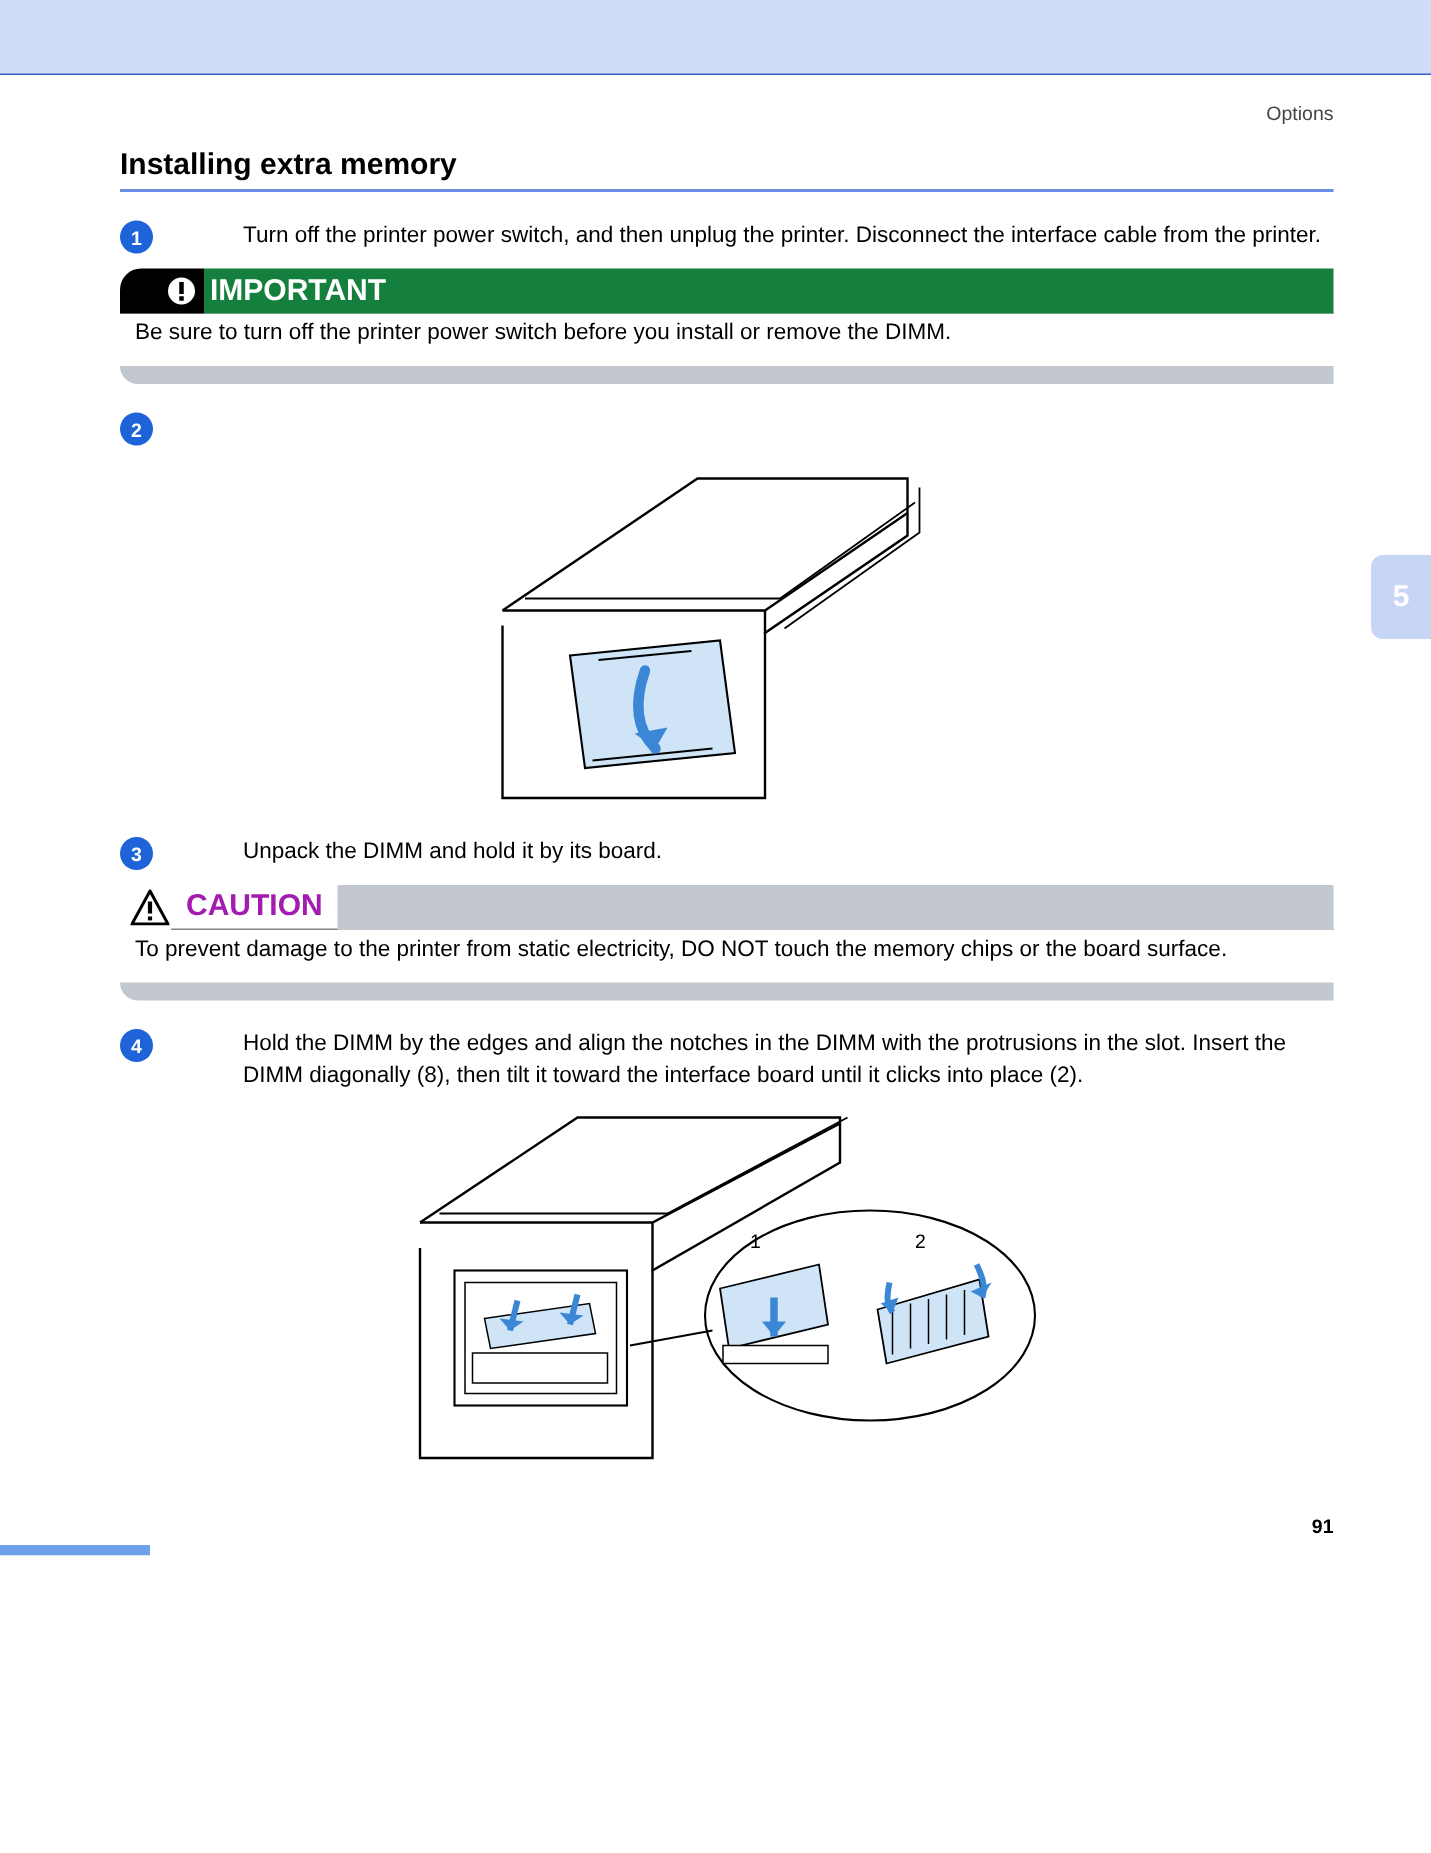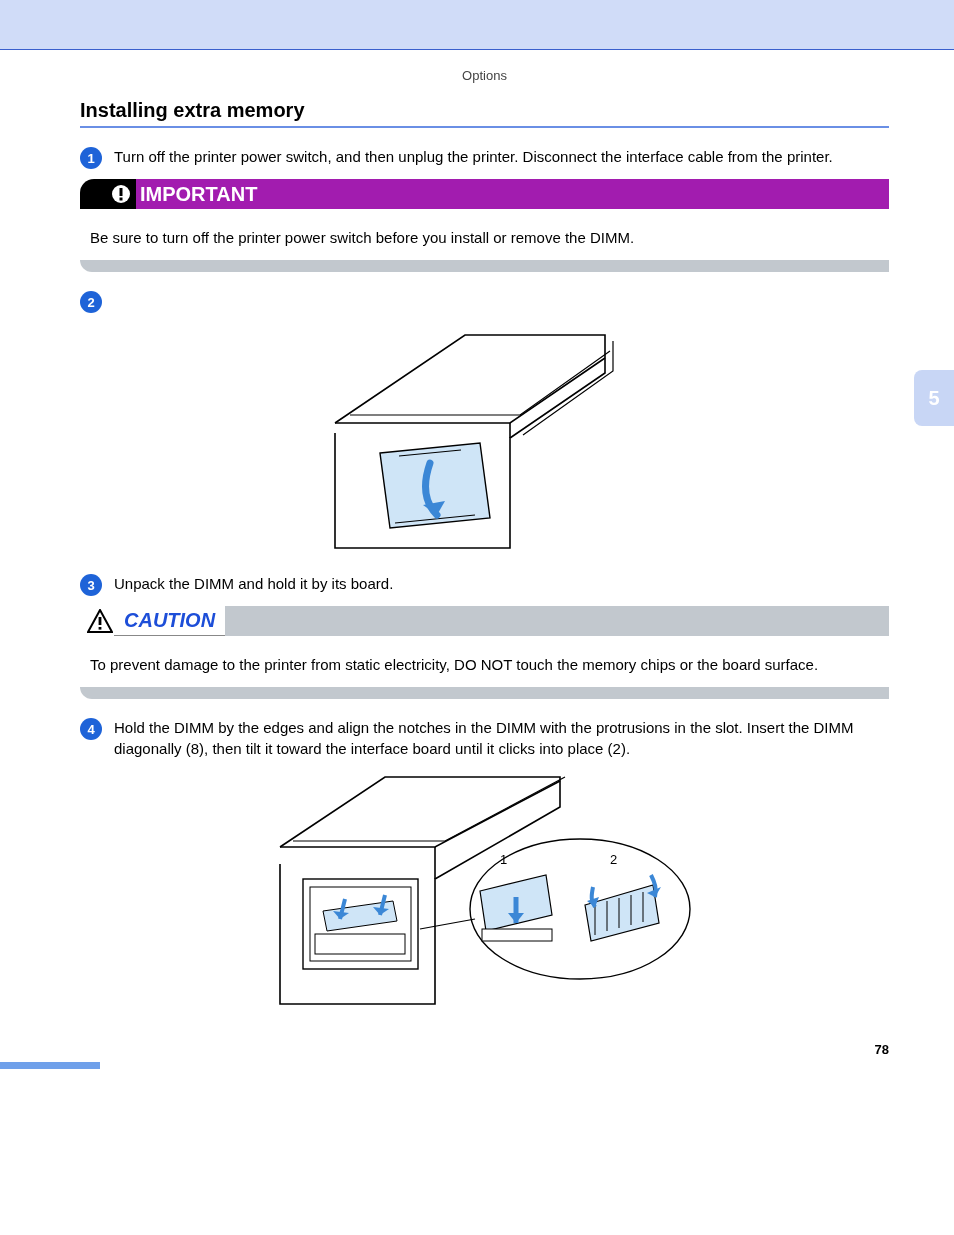--- a/index.html
+++ b/index.html
@@ -15,21 +15,21 @@
     height: 50px;
     background: #d0dcf8;
     border-bottom: 1px solid #3a5fcd;
     width: 100%;
   }
   .page {
     position: relative;
     padding: 18px 65px 40px 80px;
   }
   .chapter-label {
-    text-align: center;
+    text-align: right;
     font-size: 13px;
     color: #444;
     margin-bottom: 14px;
   }
   .section-title {
     font-size: 20px;
     font-weight: bold;
     margin: 16px 0 4px 0;
   }
   .title-rule {
@@ -53,20 +53,21 @@
     font-weight: bold;
     display: flex;
     align-items: center;
     justify-content: center;
     margin-right: 12px;
     margin-top: 1px;
   }
   .step-text {
     line-height: 1.4;
     flex: 1;
+    margin-left: 48px;
   }
   .notice {
     margin: 6px 0 18px 0;
   }
   .notice-header {
     display: flex;
     align-items: center;
     height: 30px;
     border-bottom: 1px solid #888;
   }
@@ -83,43 +84,42 @@
     display: flex;
     align-items: center;
     justify-content: center;
   }
   .notice-header .title {
     font-weight: bold;
     font-size: 20px;
     padding-left: 4px;
   }
   .notice-header.important .title {
-    background: #a21caf;
+    background: #15803d;
     color: #fff;
     height: 30px;
     line-height: 30px;
     flex: 1;
   }
   .notice-header.caution .title {
-    color: #1d4ed8;
+    color: #a21caf;
     padding-left: 10px;
-    font-style: italic;
   }
   .notice-header.caution .rest {
     flex: 1;
     height: 30px;
     background: #c2c8ce;
     margin-left: 10px;
   }
   .notice-header.caution .cap,
   .notice-header.caution .icon-wrap {
     background: #fff;
   }
   .notice-body {
-    padding: 18px 6px 12px 10px;
+    padding: 2px 6px 12px 10px;
     line-height: 1.4;
   }
   .notice-footer {
     height: 12px;
     background: #c2c8ce;
     border-bottom-left-radius: 12px;
   }
   .figure {
     display: flex;
     justify-content: center;
@@ -286,15 +286,15 @@
         <line x1="58" y1="21" x2="58" y2="51" stroke="#000"></line>
         <path d="M8 16 C 6 26, 6 30, 10 36" stroke="#3b87d6" stroke-width="4" fill="none"></path>
         <polygon points="10,36 2,30 14,26" fill="#3b87d6"></polygon>
         <path d="M66 4 C 70 12, 72 18, 70 26" stroke="#3b87d6" stroke-width="4" fill="none"></path>
         <polygon points="70,26 62,22 76,16" fill="#3b87d6"></polygon>
       </g>
     </svg>
   </div>
 
   <div class="side-tab">5</div>
-  <div class="page-number">78</div>
+  <div class="page-number">91</div>
   <div class="bottom-accent"></div>
 </div>
 
 </body></html>

